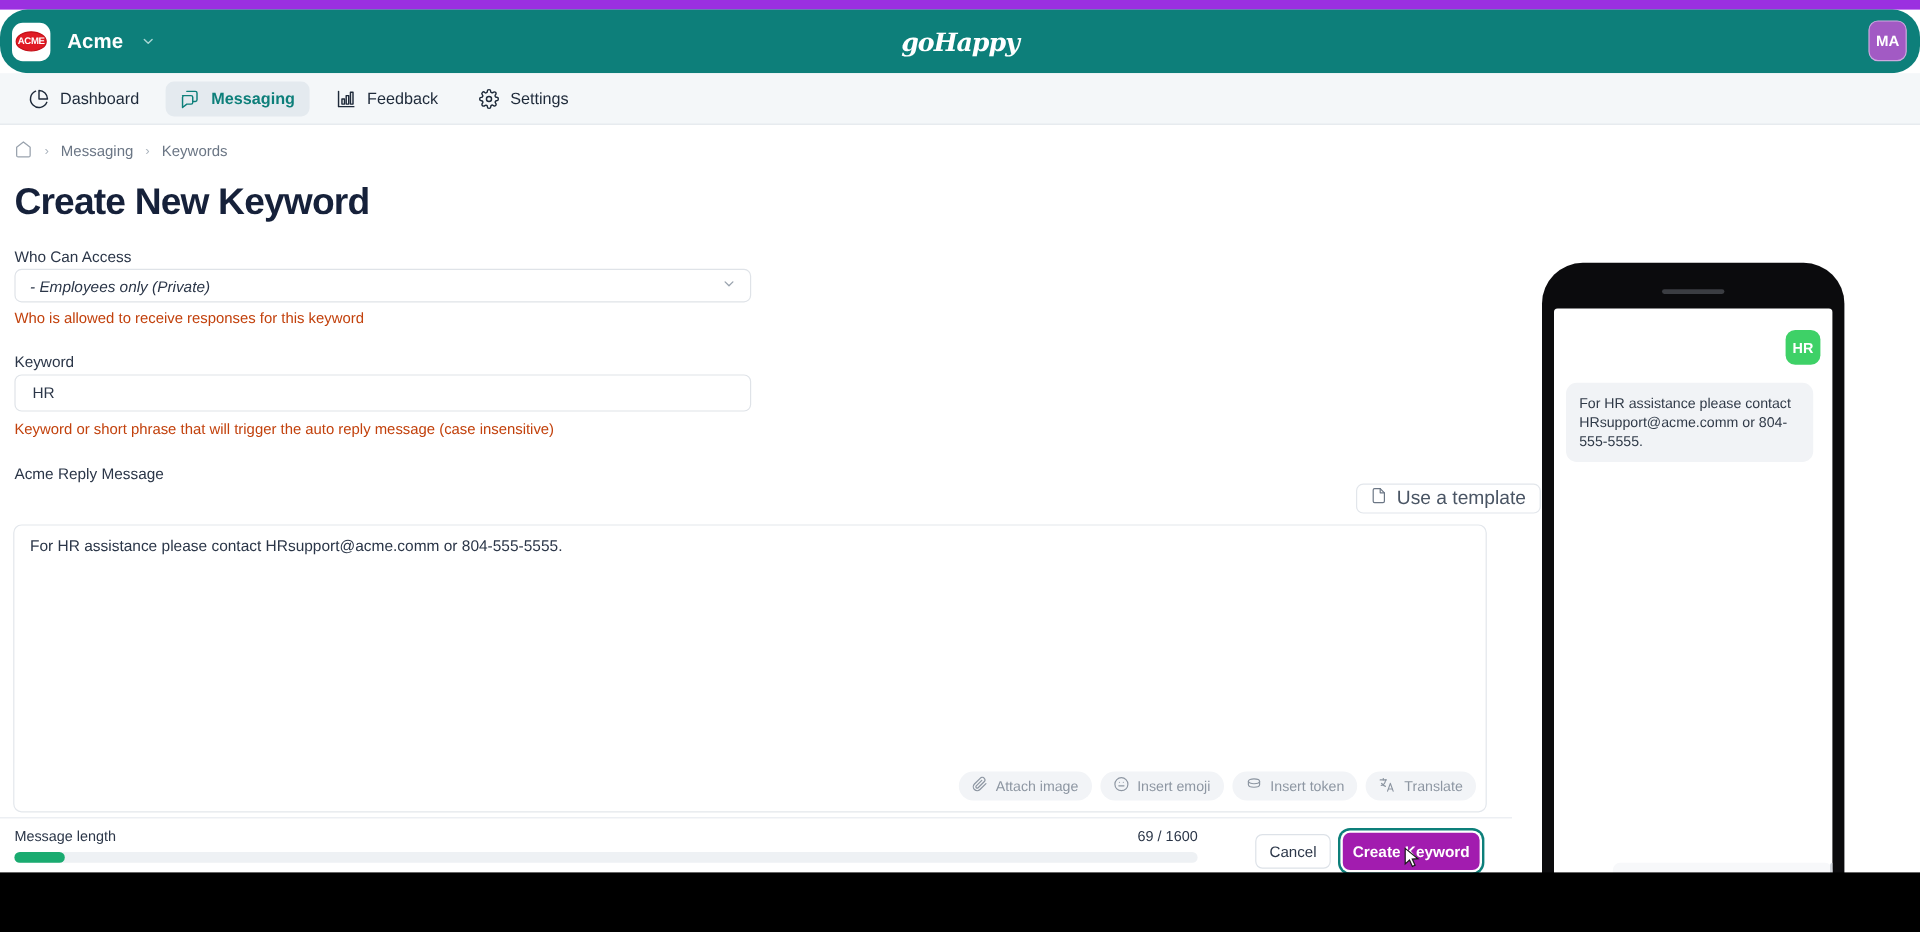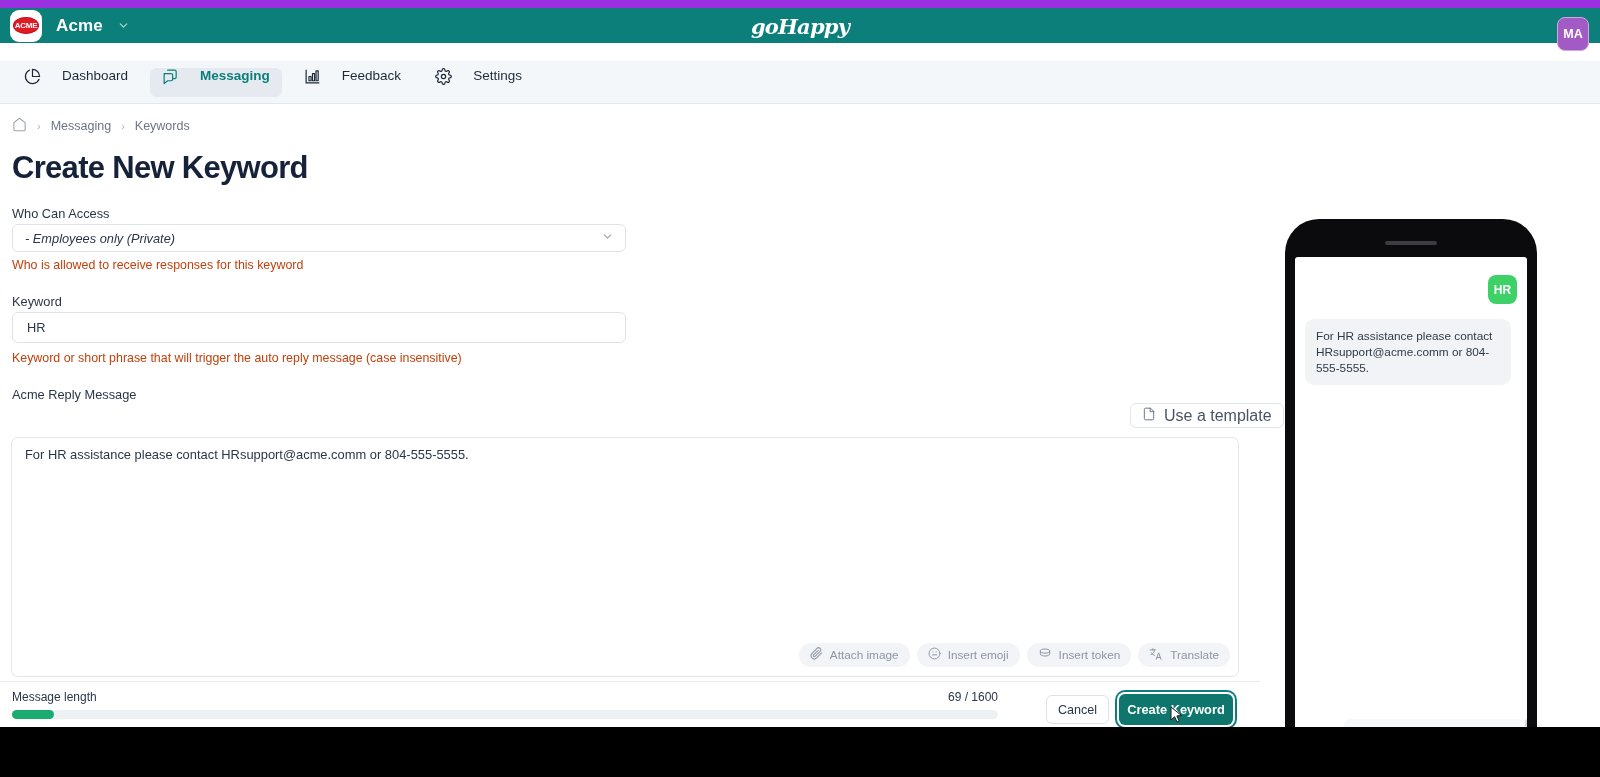--- a/index.html
+++ b/index.html
@@ -19,23 +19,23 @@
   
   .purple-strip {
     position: absolute; top: 0; left: 0;
     width: 1600px; height: 8px;
     background: #9b30e0;
   }
 
   
   .header {
     position: absolute; top: 8px; left: 0;
-    width: 1600px; height: 35px;
+    width: 1600px; height: 53px;
     background: #0d7f7a;
-    display: flex; align-items: center;
+    display: flex; align-items: center; border-radius: 23px;
   }
   .brand { display: flex; align-items: center; margin-left: 10px; }
   .brand-logo {
     width: 32px; height: 32px; border-radius: 9px;
     background: #ffffff;
     display: flex; align-items: center; justify-content: center;
     flex: 0 0 auto;
   }
   .acme-oval {
     width: 26px; height: 17px; border-radius: 50%;
@@ -70,21 +70,21 @@
   
   .navbar {
     position: absolute; top: 61px; left: 0;
     width: 1600px; height: 43px;
     background: #f4f7f9;
     border-bottom: 1px solid #e3e8ed;
     display: flex; align-items: center;
     padding-left: 12px;
   }
   .nav-item {
-    display: flex; gap: 21px;
+    display: flex; align-items: center; gap: 9px;
     height: 29px; padding: 0 12px; border-radius: 7px;
     color: #1e2a3a; font-size: 13.5px;
     margin-right: 10px; cursor: pointer;
   }
   .nav-item.active { background: #e4eaef; color: #0d7f7a; font-weight: 600; }
   .nav-item svg { display: block; }
 
   
   .breadcrumb {
     position: absolute; top: 117px; left: 12px;
@@ -189,21 +189,21 @@
     width: 63px; height: 29px;
     border: 1px solid #dde2e8; border-radius: 6px;
     background: #ffffff; color: #2b3648;
     font-size: 12.6px; cursor: pointer;
     display: flex; align-items: center; justify-content: center;
   }
   .btn-create {
     position: absolute; top: 694px; left: 1119px;
     width: 114px; height: 31px;
     border-radius: 6px;
-    background: #0f766e; color: #ffffff;
+    background: #a21caf; color: #ffffff;
     font-size: 12.8px; font-weight: 600; cursor: pointer;
     display: flex; align-items: center; justify-content: center;
     box-shadow: 0 0 0 2px #ffffff, 0 0 0 4px #0d7f7a;
   }
   .cursor-arrow {
     position: absolute; top: 706px; left: 1170px;
     width: 14px; height: 18px; pointer-events: none;
   }
 
   

